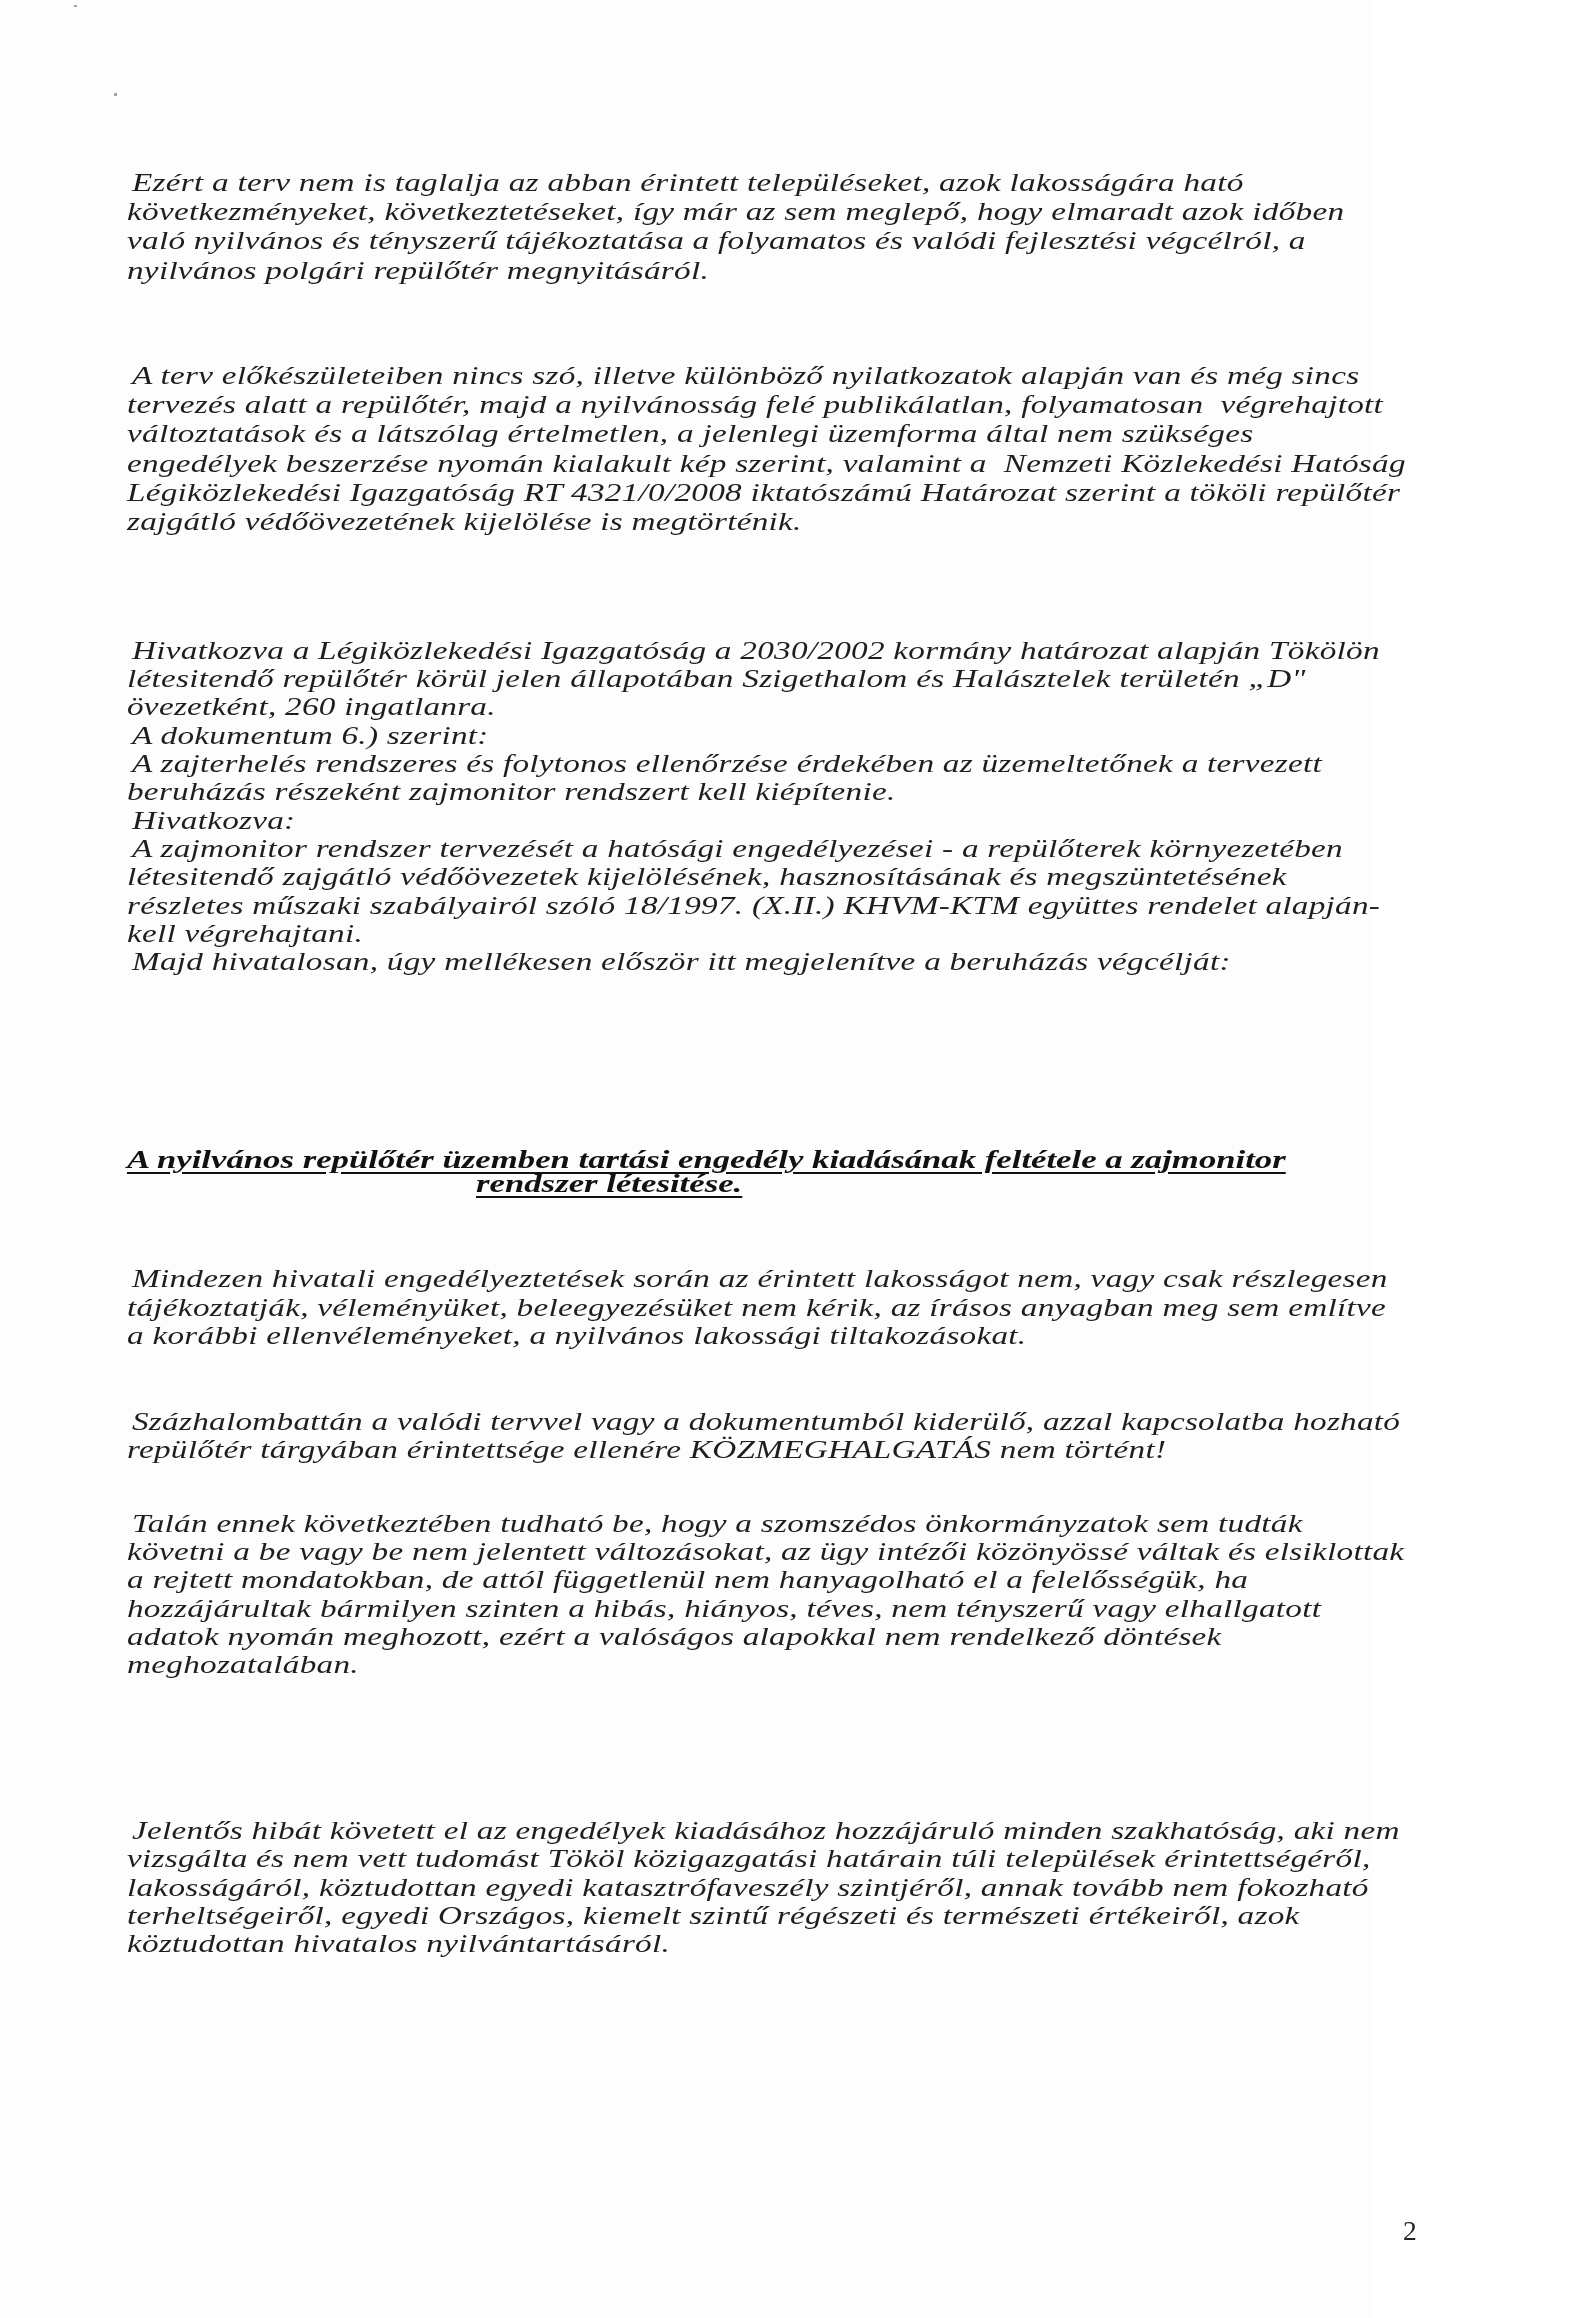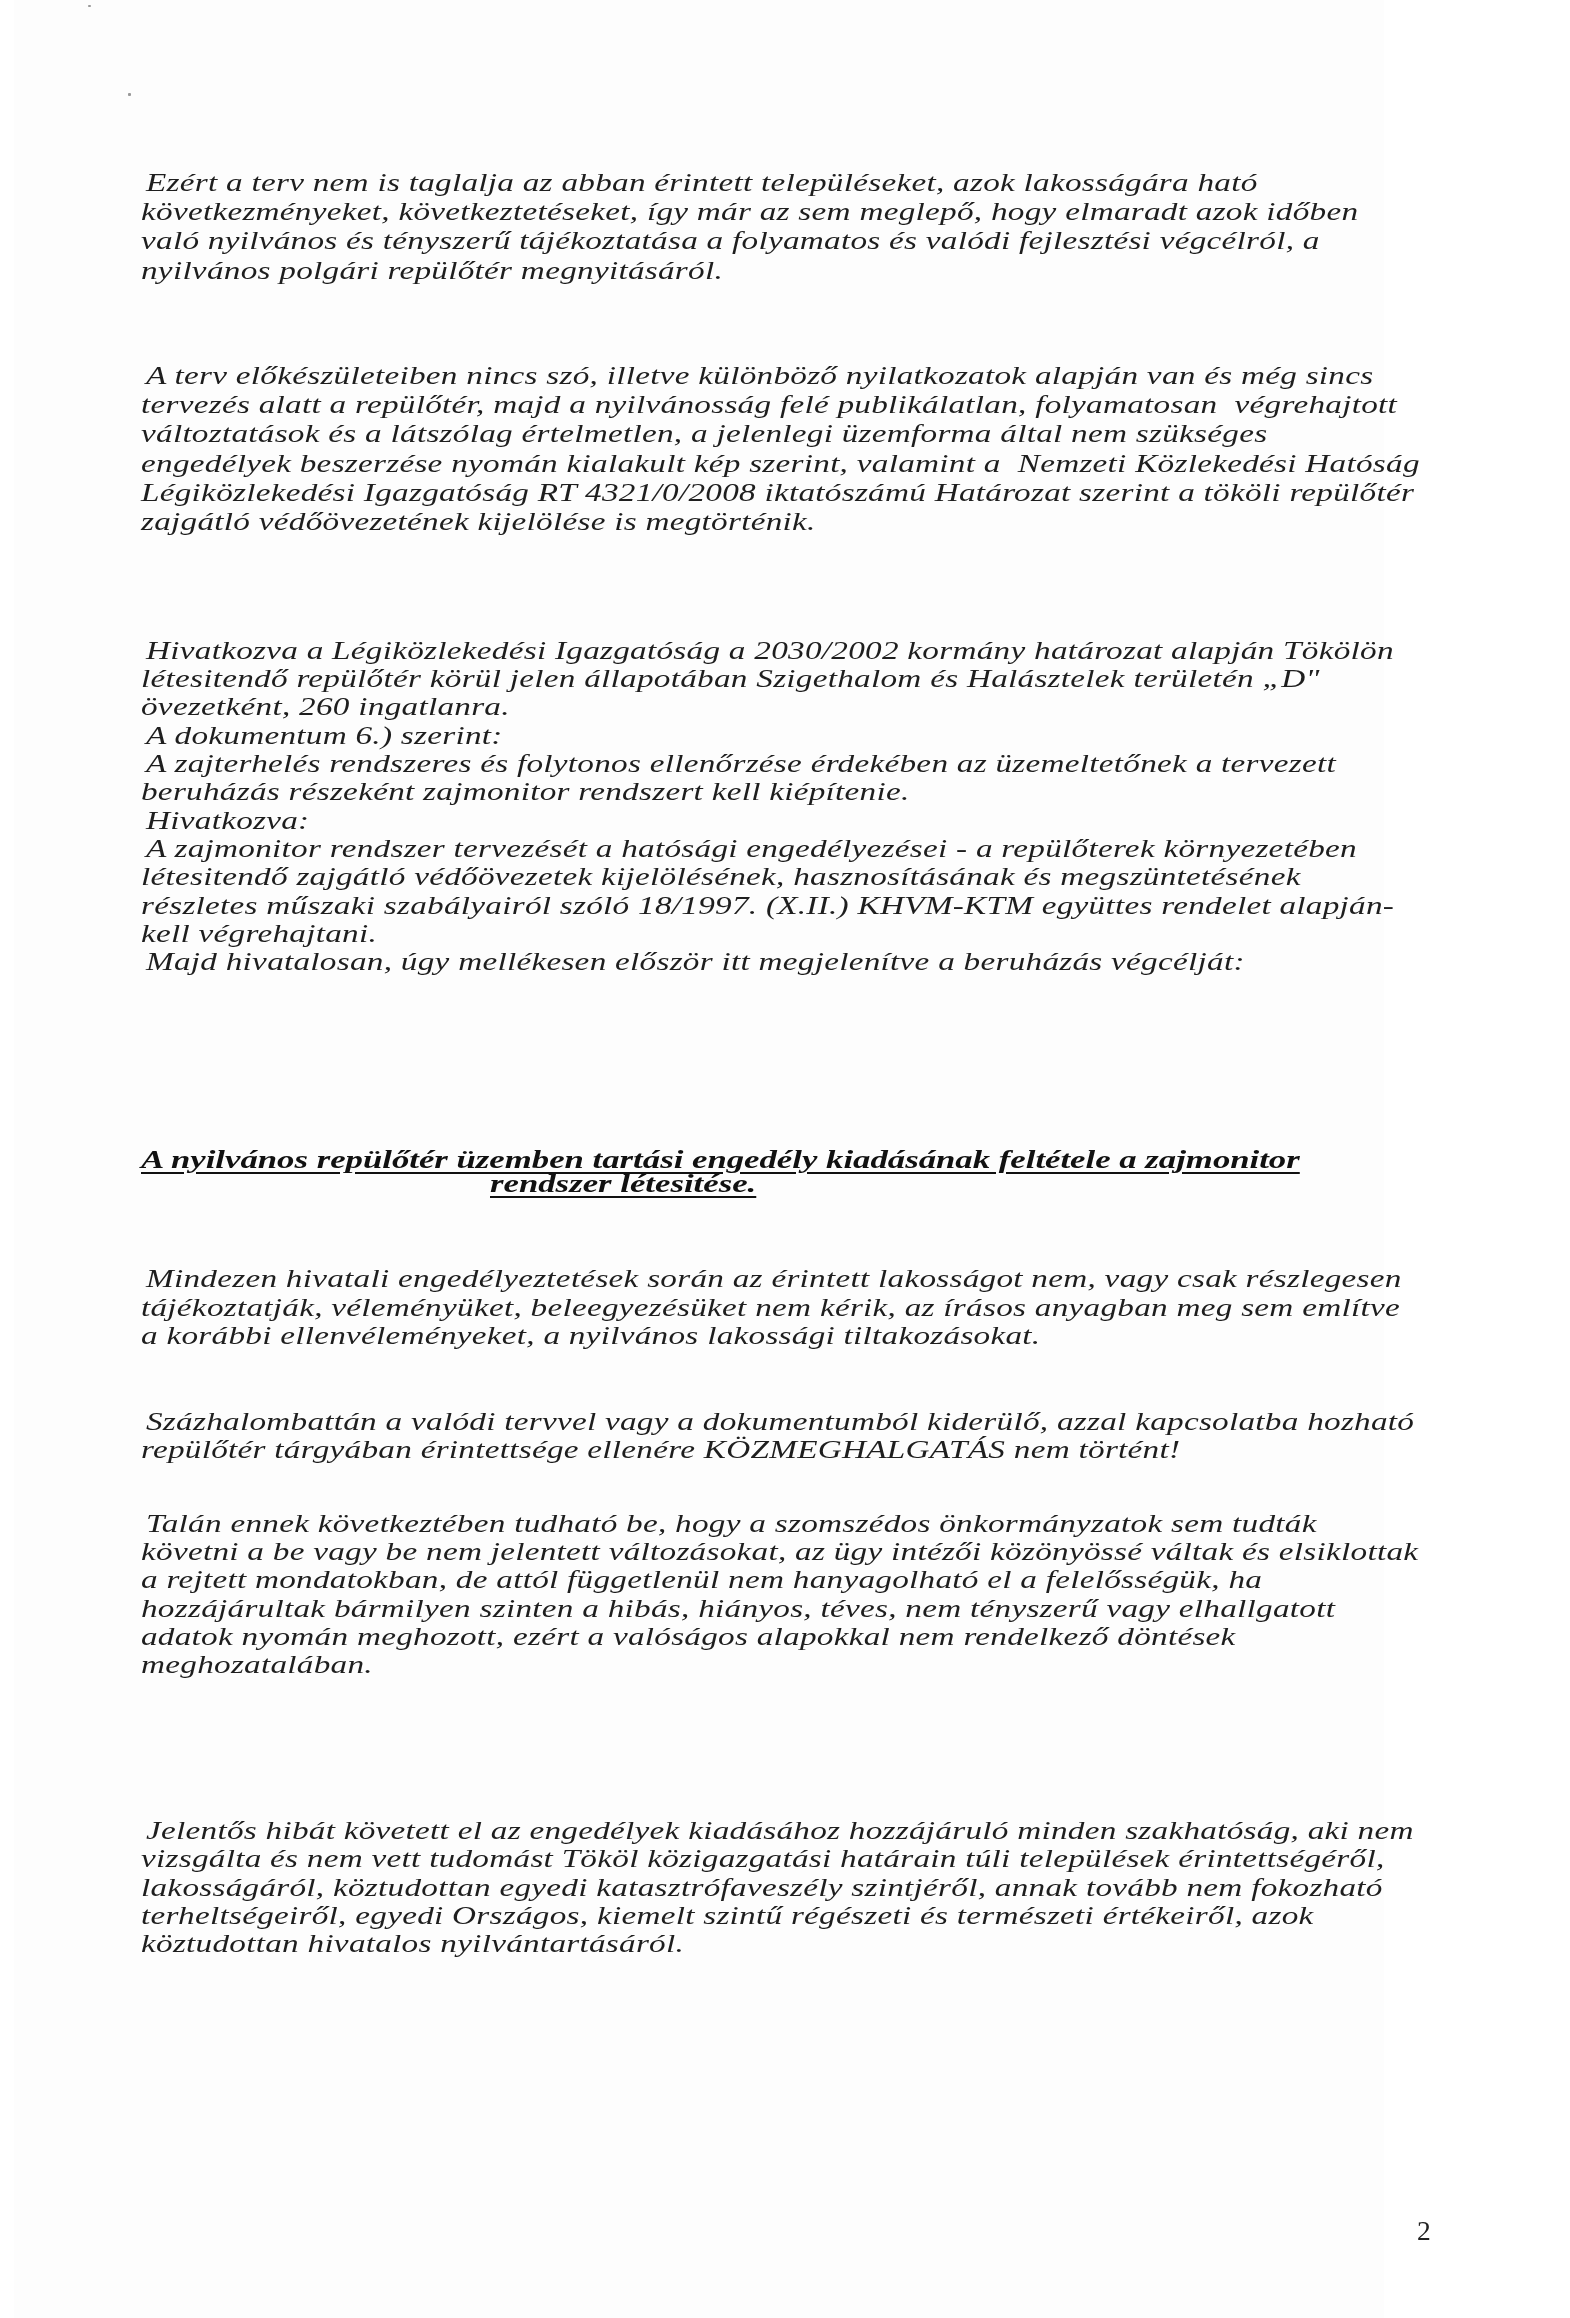--- a/index.html
+++ b/index.html
@@ -1,17 +1,17 @@
 <!DOCTYPE html>
 <html style="font-size:13.7px"><head>
 <meta charset="utf-8">
 <style>
   html, body { margin: 0; padding: 0; background: #ffffff; }
   body { width: 1570px; height: 2319px; position: relative; overflow: hidden; }
-  .page { position: absolute; left: 14px; top: 0; width: 1370px; height: 2319px; background: #fdfdfd; }
+  .page { position: absolute; left: 0; top: 0; width: 1370px; height: 2319px; background: #fdfdfd; }
   .ln {
     position: absolute;
     left: 127px;
     white-space: pre;
     font-family: "Liberation Serif", "DejaVu Serif", serif;
     font-style: italic;
     font-size: 25px;
     line-height: 25px;
     color: #1e1e1e;
     transform-origin: 0 100%;

